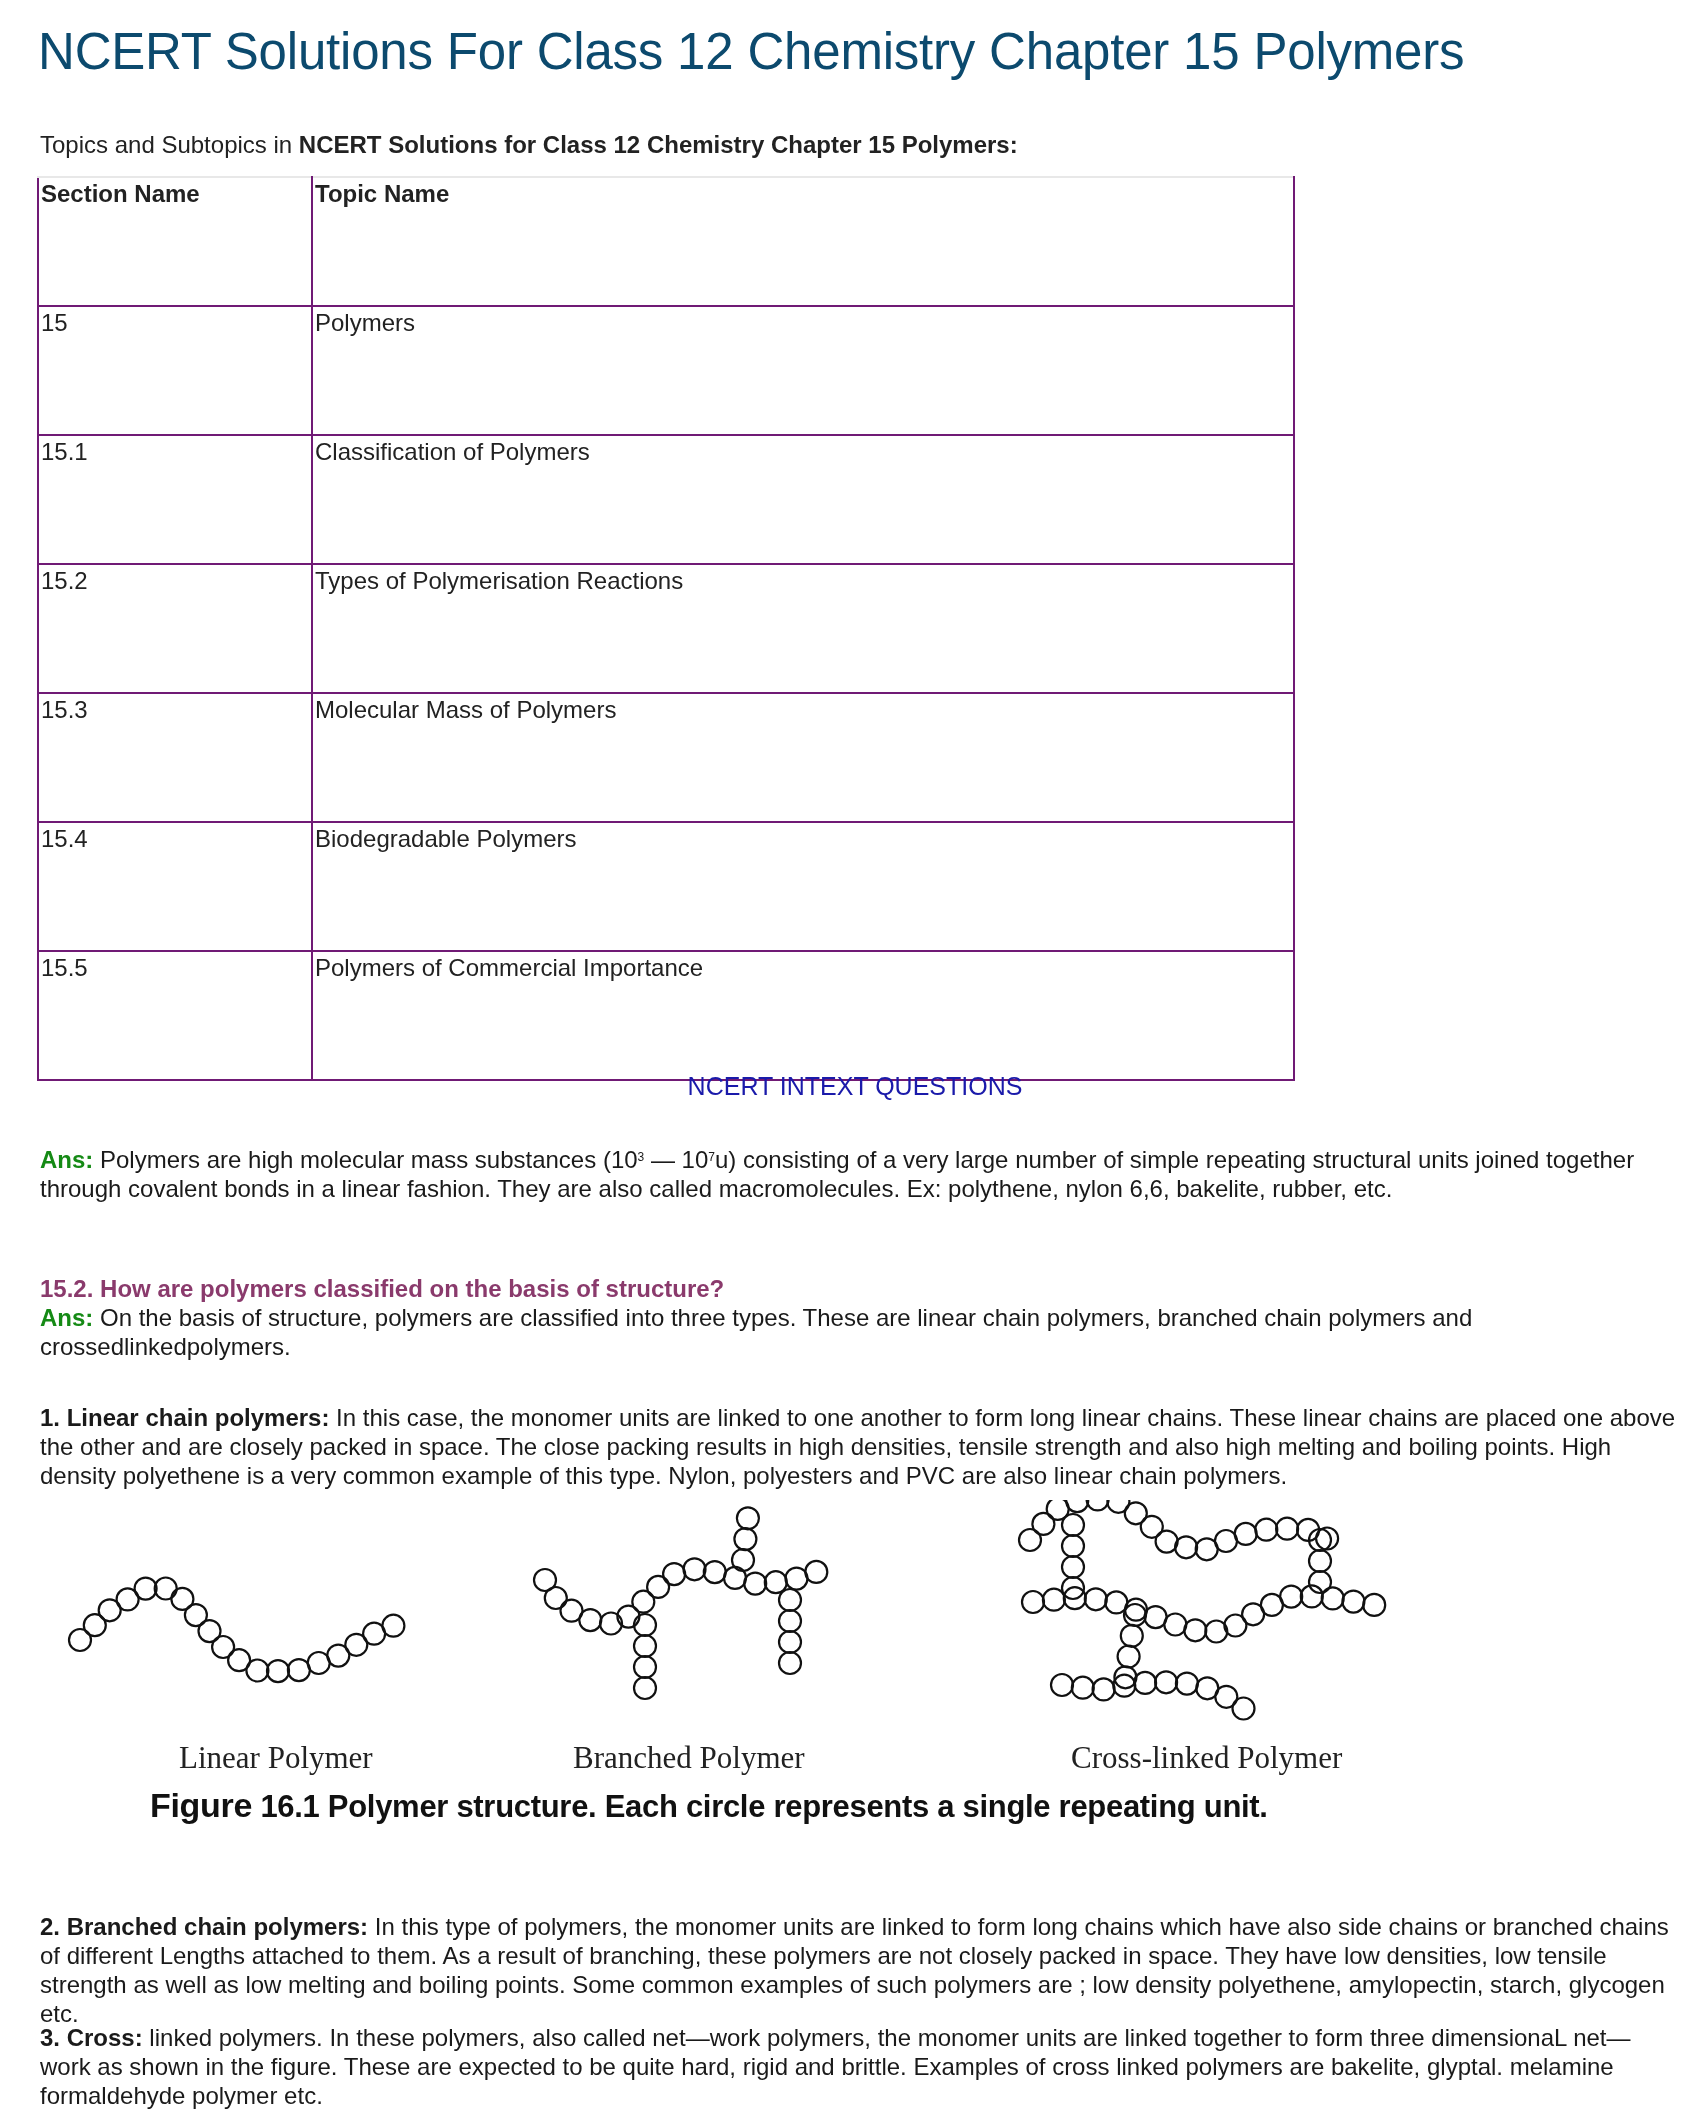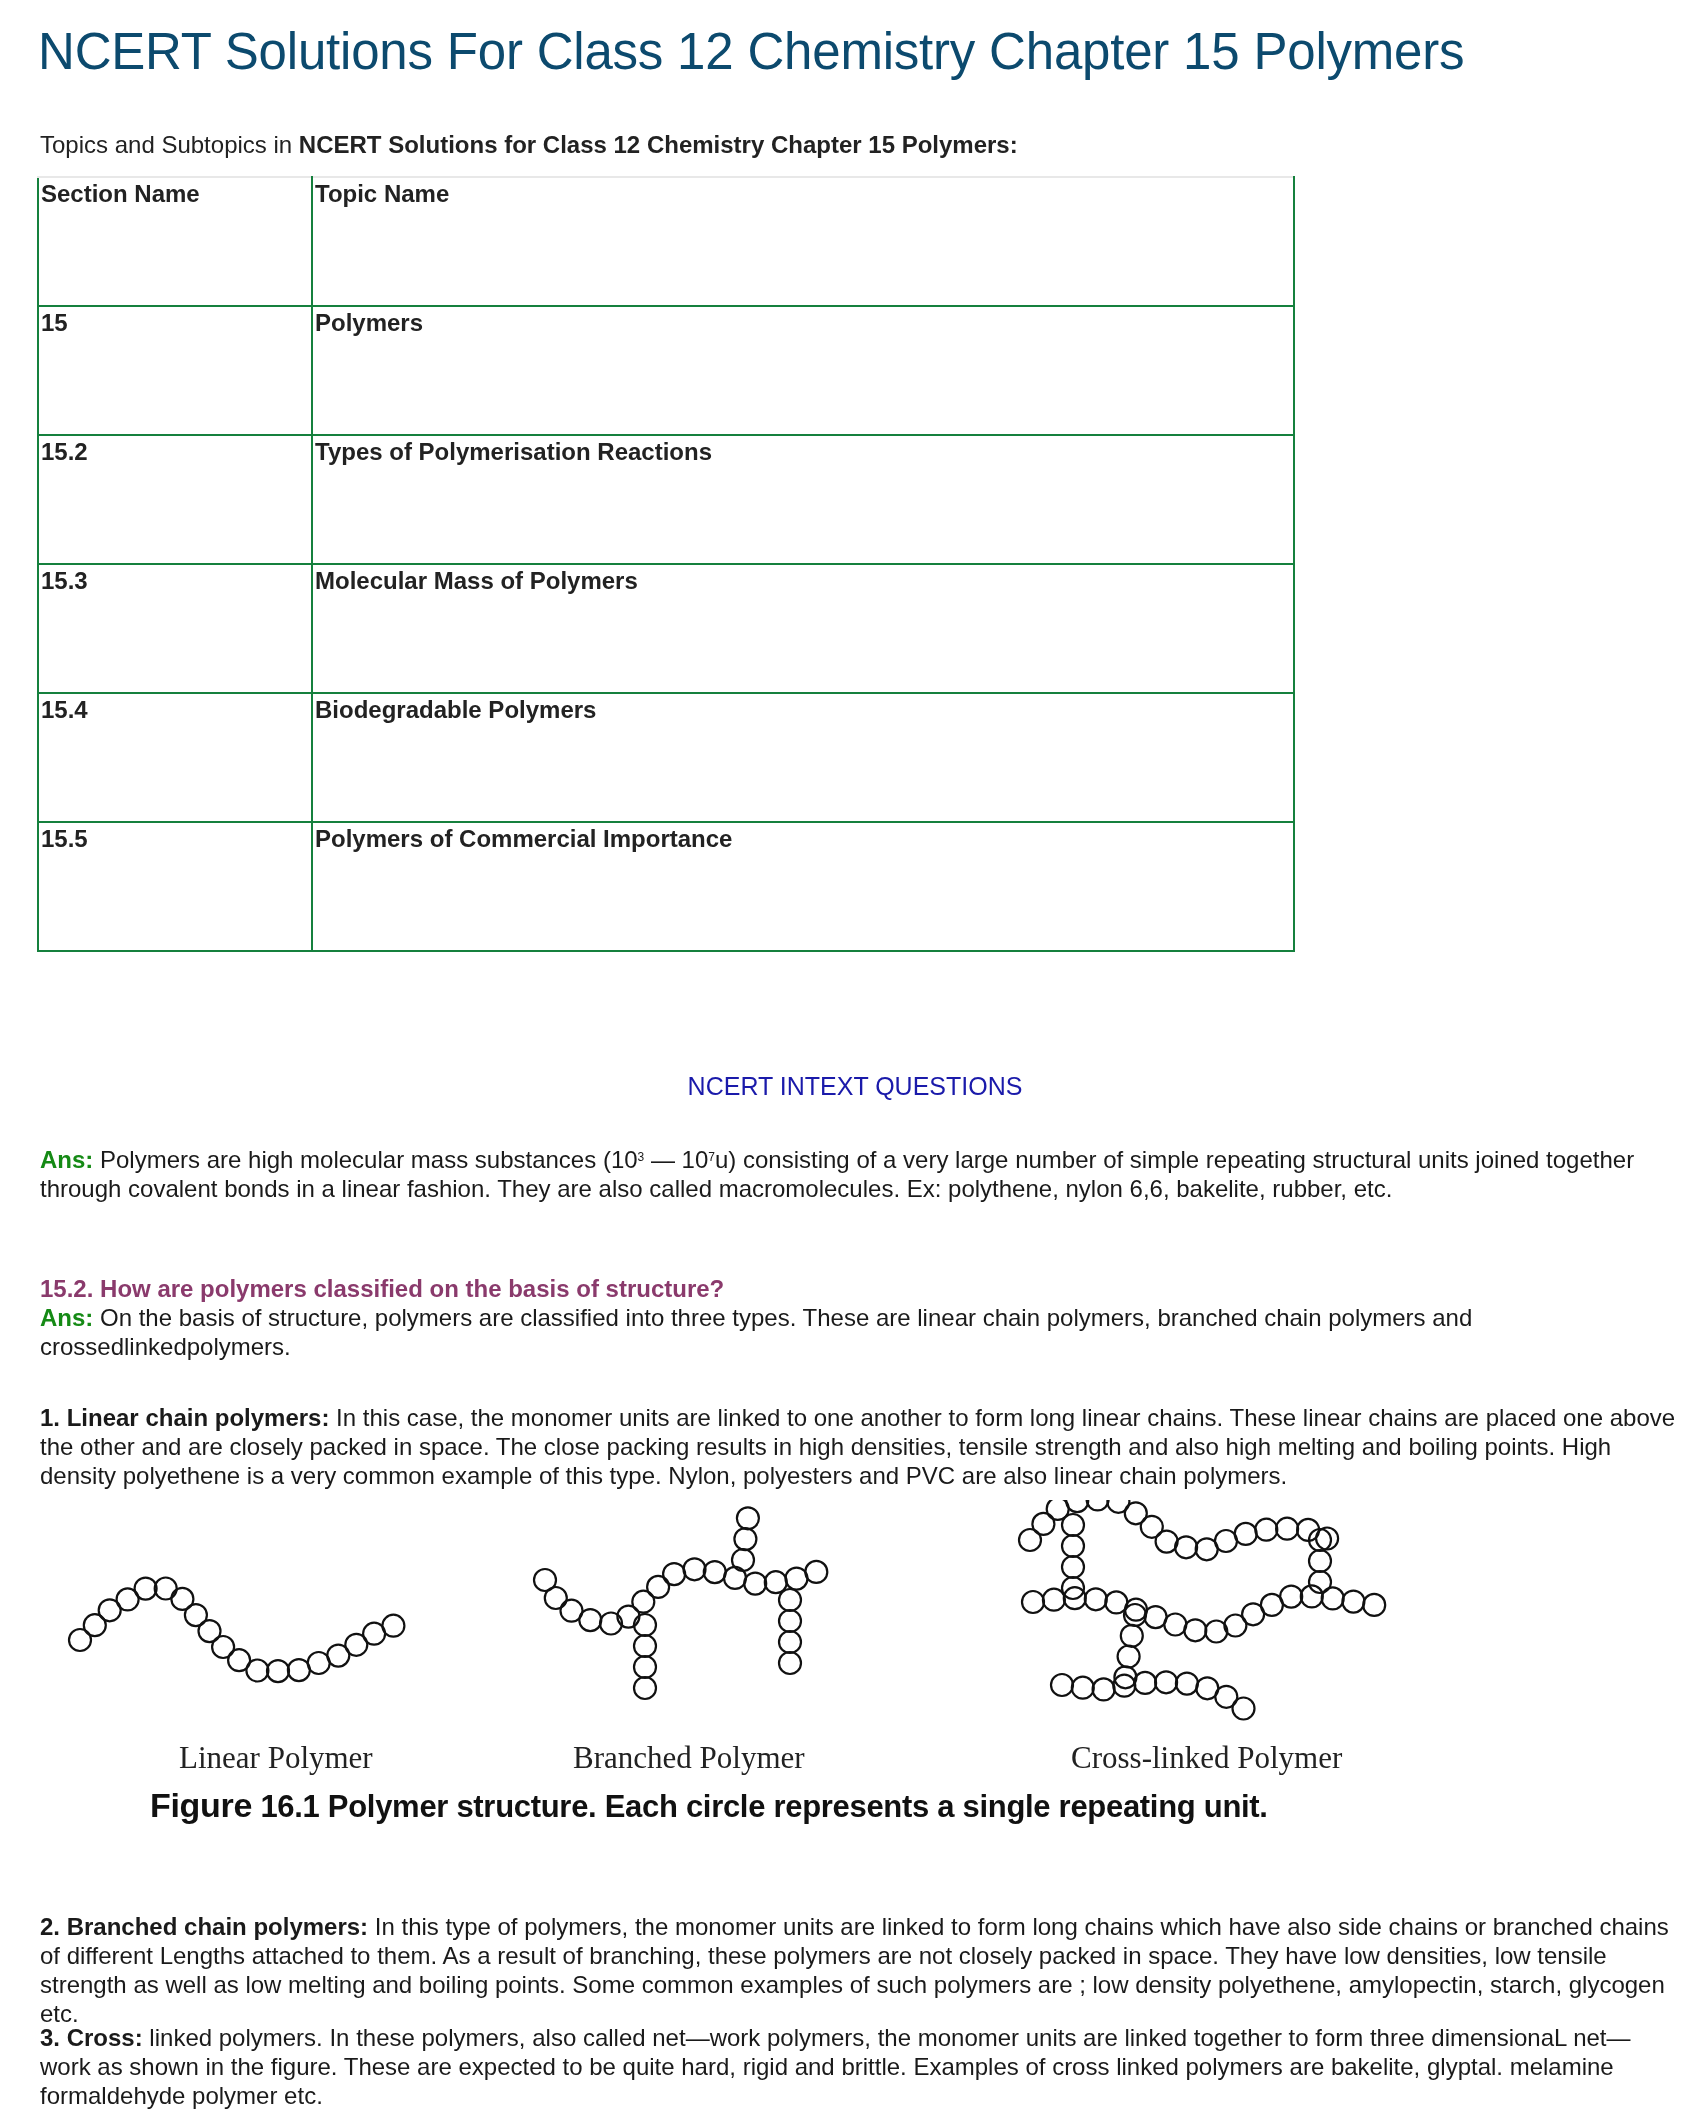--- a/index.html
+++ b/index.html
@@ -4,21 +4,21 @@
 <style>
   html, body { margin:0; padding:0; background:#ffffff; }
   body { width:1700px; height:2118px; position:relative; overflow:hidden;
          font-family:"Liberation Sans", sans-serif; color:#1a1a1a; }
   .abs { position:absolute; }
   #title { left:38px; top:22px; font-size:51px; color:#0c4a6e; white-space:nowrap; letter-spacing:-0.2px; }
   #subtitle { left:40px; top:106px; font-size:24px; color:#222; white-space:nowrap;margin-top:25px; }
   #subtitle b { font-weight:bold; }
 
   #toc { left:37px; top:176px; width:1258px; border-collapse:collapse; table-layout:fixed; }
-  #toc td, #toc th { border:2px solid #15803d; vertical-align:top; text-align:left; padding:2px 2px; height:123px; font-size:24px; font-weight:bold; color:#222; }
+  #toc td, #toc th { border:2px solid #701a75; vertical-align:top; text-align:left; padding:2px 2px; height:123px; font-size:24px; font-weight:normal; color:#222; }
   #toc th { font-weight:bold; }
   #toc tr.head th { border-top:2px solid #e8e8e8; }
   #toc col.c1 { width:274px; }
 
   #intext { left:0; width:1710px; text-align:center; top:1072px; font-size:25px; color:#1a1aaa; }
 
   .qh { font-size:24px; font-weight:bold; color:#8a3a6c; }
   .ans { color:#158a15; font-weight:bold; }
   .para { left:40px; width:1640px; font-size:24px; line-height:29px; color:#1a1a1a; }
   .para b { font-weight:bold; }
@@ -44,20 +44,24 @@
       <col class="c2">
     </colgroup>
   <tbody>
       <tr class="head">
     <th>Section Name</th>
     <th>Topic Name</th>
   </tr>
   <tr>
     <td>15</td>
     <td>Polymers</td>
+  </tr>
+  <tr>
+    <td>15.1</td>
+    <td>Classification of Polymers</td>
   </tr>
   <tr>
     <td>15.2</td>
     <td>Types of Polymerisation Reactions</td>
   </tr>
   <tr>
     <td>15.3</td>
     <td>Molecular Mass of Polymers</td>
   </tr>
   <tr>

